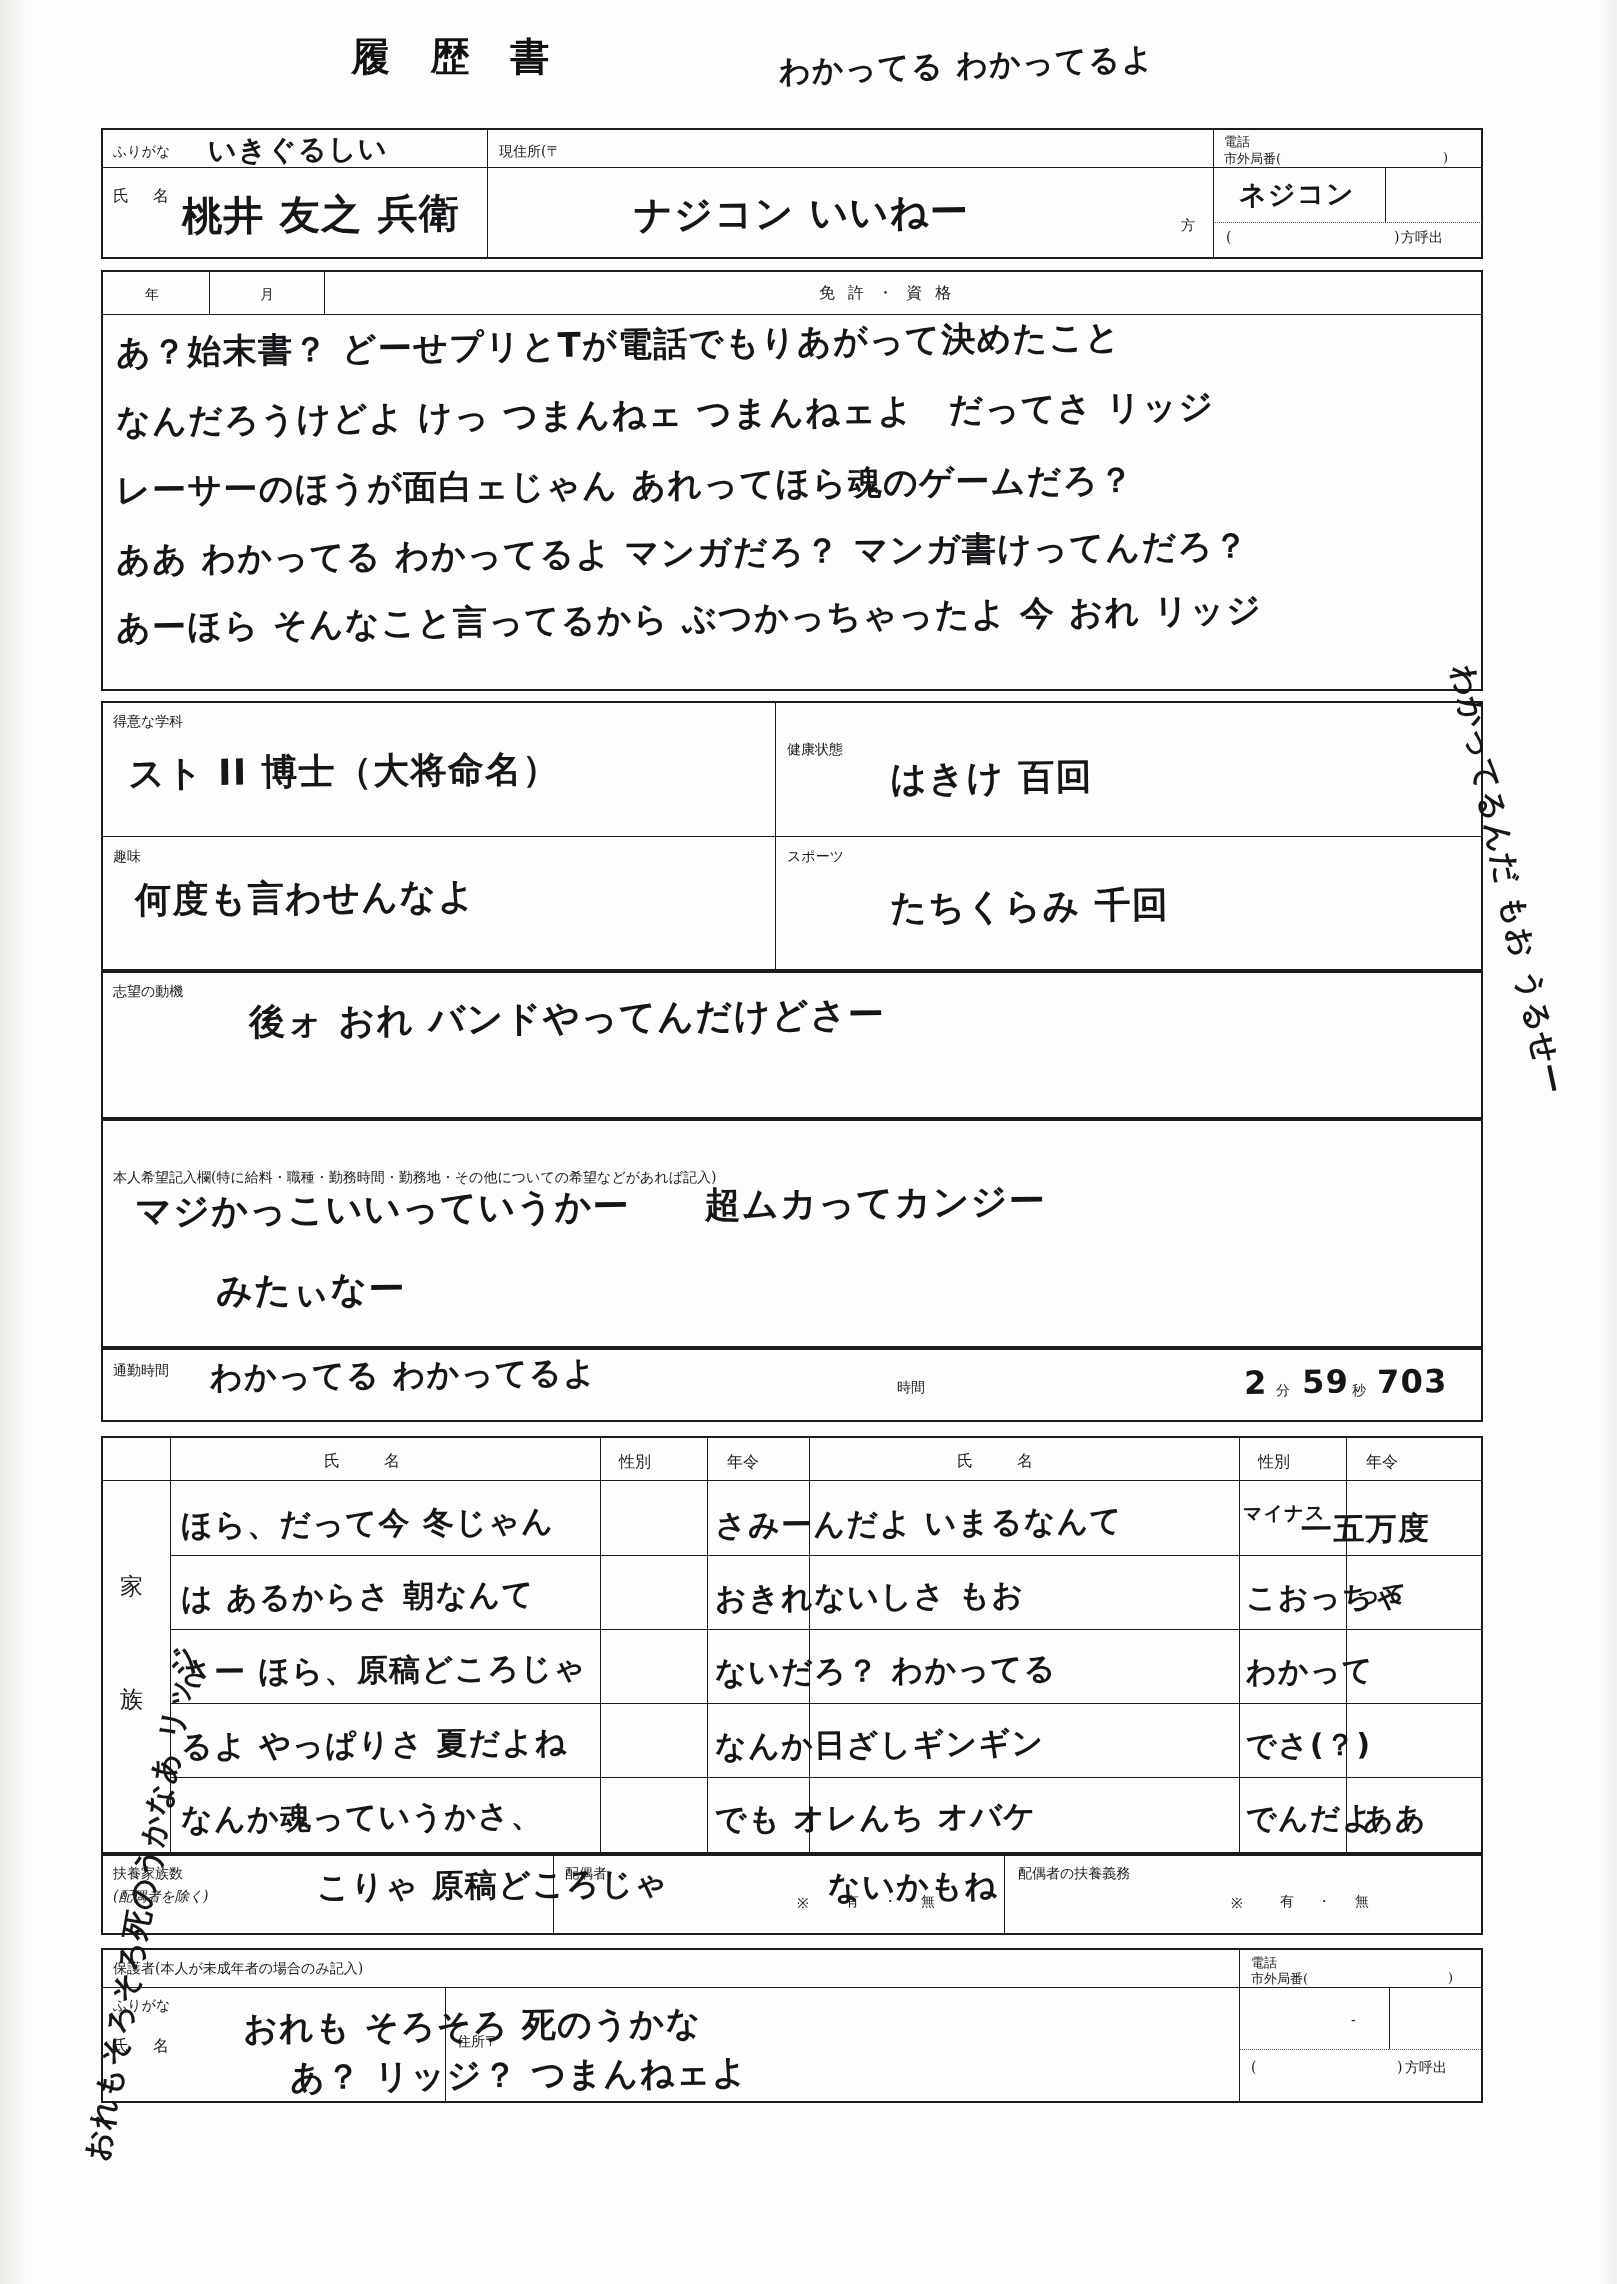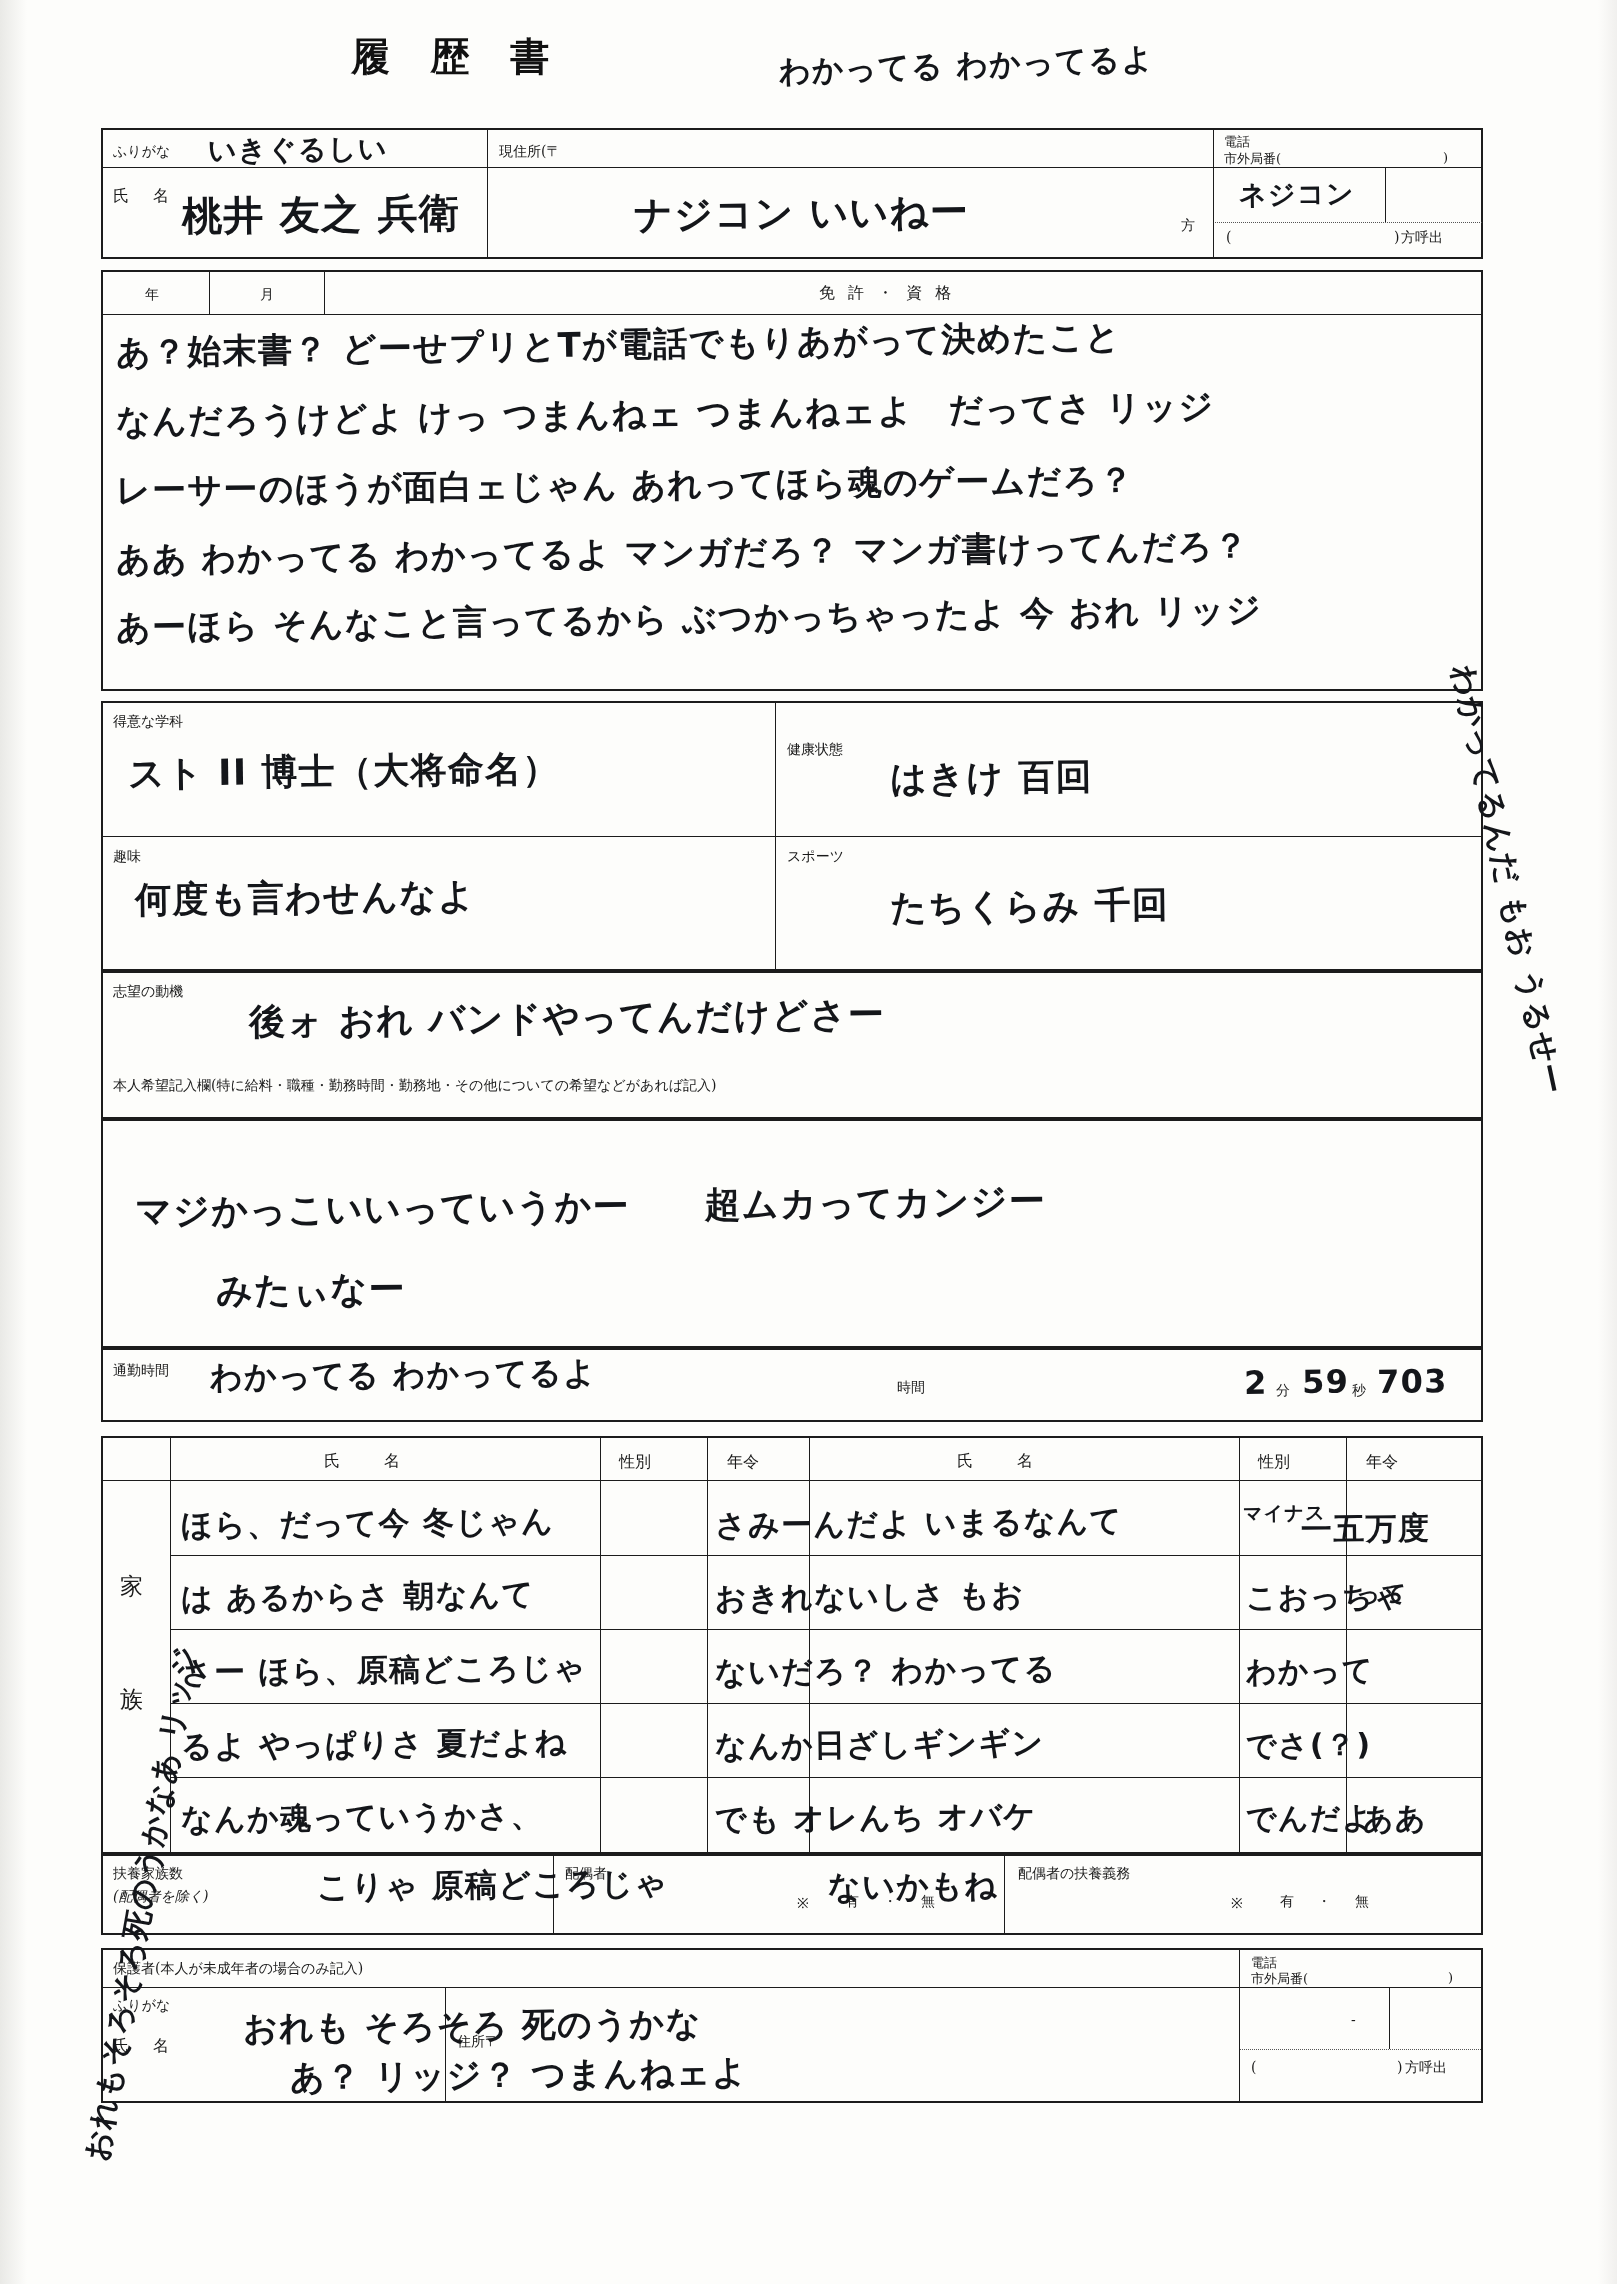--- a/index.html
+++ b/index.html
@@ -178,21 +178,21 @@
   <div class="hw free" style="left:135px; top:876px; font-size:36px;">何度も言わせんなよ</div>
 
   <div class="lbl" style="left:787px; top:848px;">スポーツ</div>
   <div class="hw free" style="left:890px; top:884px; font-size:36px;">たちくらみ 千回</div>
 
   <div class="box" style="left:101px; top:971px; width:1382px; height:148px;"></div>
   <div class="lbl" style="left:113px; top:983px;">志望の動機</div>
   <div class="hw free" style="left:249px; top:998px; font-size:36px;">後ォ おれ バンドやってんだけどさー</div>
 
   <div class="box" style="left:101px; top:1119px; width:1382px; height:229px;"></div>
-  <div class="lbl" style="left:113px; top:1077px;">本人希望記入欄(特に給料・職種・勤務時間・勤務地・その他についての希望などがあれば記入)</div>
+  <div class="lbl" style="left:113px; top:1169px;">本人希望記入欄(特に給料・職種・勤務時間・勤務地・その他についての希望などがあれば記入)</div>
   <div class="hw free" style="left:135px; top:1188px; font-size:36px;">マジかっこいいっていうかー　　超ムカってカンジー</div>
   <div class="hw free" style="left:216px; top:1267px; font-size:36px;">みたぃなー</div>
 
   <div class="box" style="left:101px; top:1348px; width:1382px; height:74px;"></div>
   <div class="lbl" style="left:113px; top:1362px;">通勤時間</div>
   <div class="hw free" style="left:210px; top:1356px; font-size:32px;">わかってる わかってるよ</div>
   <div class="lbl" style="left:897px; top:1379px;text-align:right;">時間</div>
   <div class="hw free" style="left:1244px; top:1364px; font-size:32px;">2</div>
   <div class="lbl" style="left:1276px; top:1382px;">分</div>
   <div class="hw free" style="left:1302px; top:1363px; font-size:32px;">59</div>

